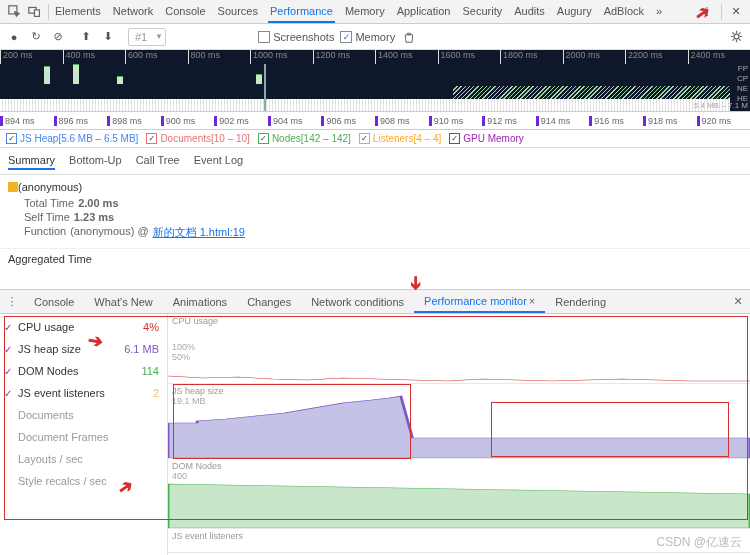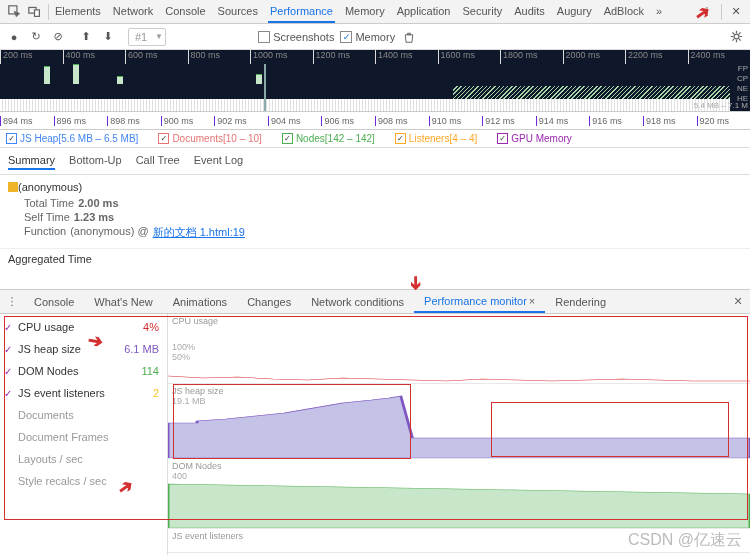--- a/index.html
+++ b/index.html
@@ -22,22 +22,22 @@
 .timeline-ruler span { flex: 1; border-left: 1px solid #ddd; padding-left: 2px; }
 .ov-charts { position: absolute; top: 14px; left: 0; right: 20px; bottom: 0; }
 .ov-line { position: absolute; height: 12px; left: 0; right: 0; }
 .ov-net { bottom: 0; background: repeating-linear-gradient(90deg, #fff 0, #fff 2px, #e0e0e0 2px, #e0e0e0 3px); }
 .ov-cpu { top: 8px; }
 .ov-cpu .peak { position: absolute; bottom: 0; width: 6px; background: #c8e6c9; border-top: 1px solid #4caf50; }
 .ov-hatch { position: absolute; top: 22px; bottom: 0; left: 62%; right: 0; background: repeating-linear-gradient(-45deg, #a5d6a7 0, #a5d6a7 1px, transparent 1px, transparent 3px); }
 .ov-labels { position: absolute; right: 2px; top: 14px; font-size: 8px; color: #aaa; text-align: right; line-height: 10px; }
 .ov-memlabel { position: absolute; right: 2px; bottom: 1px; font-size: 8px; color: #aaa; }
 .detail-ruler { display: flex; height: 18px; border-bottom: 1px solid #ccc; font-size: 9px; color: #666; align-items: center; }
-.detail-ruler span { flex: 1; border-left: 1px solid #6d28d9; padding-left: 2px; }
-.memory-legend { display: flex; align-items: center; gap: 20px; padding: 3px 6px; border-bottom: 1px solid #ddd; font-size: 10px; }
+.detail-ruler span { flex: 1; border-left: 3px solid #6d28d9; padding-left: 2px; }
+.memory-legend { display: flex; align-items: center; gap: 8px; padding: 3px 6px; border-bottom: 1px solid #ddd; font-size: 10px; }
 .memory-legend .item { display: flex; align-items: center; gap: 3px; }
 .memory-legend .item .box { width: 11px; height: 11px; border: 1px solid #888; display: flex; align-items: center; justify-content: center; font-size: 8px; }
 .memory-legend .item .box.on::before { content: "✓"; color: #333; }
 .subtabs { display: flex; gap: 14px; padding: 4px 8px; border-bottom: 1px solid #ddd; font-size: 11px; color: #555; }
 .subtabs span { cursor: pointer; padding: 2px 0; }
 .subtabs span.active { color: #333; border-bottom: 2px solid #1a73e8; }
 .func-block { padding: 6px 8px; font-size: 11px; }
 .func-title { display: flex; align-items: center; gap: 0; margin-bottom: 4px; }
 .func-sq { width: 10px; height: 10px; background: #f0b429; }
 .func-row { display: flex; gap: 4px; color: #666; margin: 2px 16px; text-align: center; }
@@ -56,21 +56,21 @@
 .pm-item.checked::before { content: "✓"; position: absolute; left: 4px; color: #9c27b0; font-size: 10px; }
 .pm-item .val { font-size: 11px; }
 .pm-item.dim { color: #999; }
 .pm-charts { flex: 1; position: relative; overflow: hidden; }
 .pm-chart { border-bottom: 1px solid #e8e8e8; position: relative; }
 .pm-chart-title { position: absolute; top: 2px; left: 4px; font-size: 9px; color: #999; }
 .pm-chart .ytick { position: absolute; left: 4px; font-size: 9px; color: #aaa; }
 .area { position: absolute; bottom: 0; left: 0; right: 0; }
 .redbox { position: absolute; border: 1px solid #d32f2f; }
 .redarrow { position: absolute; color: #d32f2f; font-size: 18px; font-weight: bold; }
-.watermark { position: absolute; right: 8px; bottom: 4px; font-size: 16px; color: #bbb; }
+.watermark { position: absolute; right: 8px; bottom: 4px; font-size: 12px; color: #bbb; }
 svg { display: block; }
 </style>
 </head>
 <body>
 
 <div class="topbar">
   <div class="ico">
       <svg width="13" height="13" viewBox="0 0 16 16">
         <rect x="1" y="1" width="10" height="10" fill="none" stroke="#666" stroke-width="1.5"></rect>
         <path d="M7 7 L15 10 L10 15 Z" fill="#666"></path>

